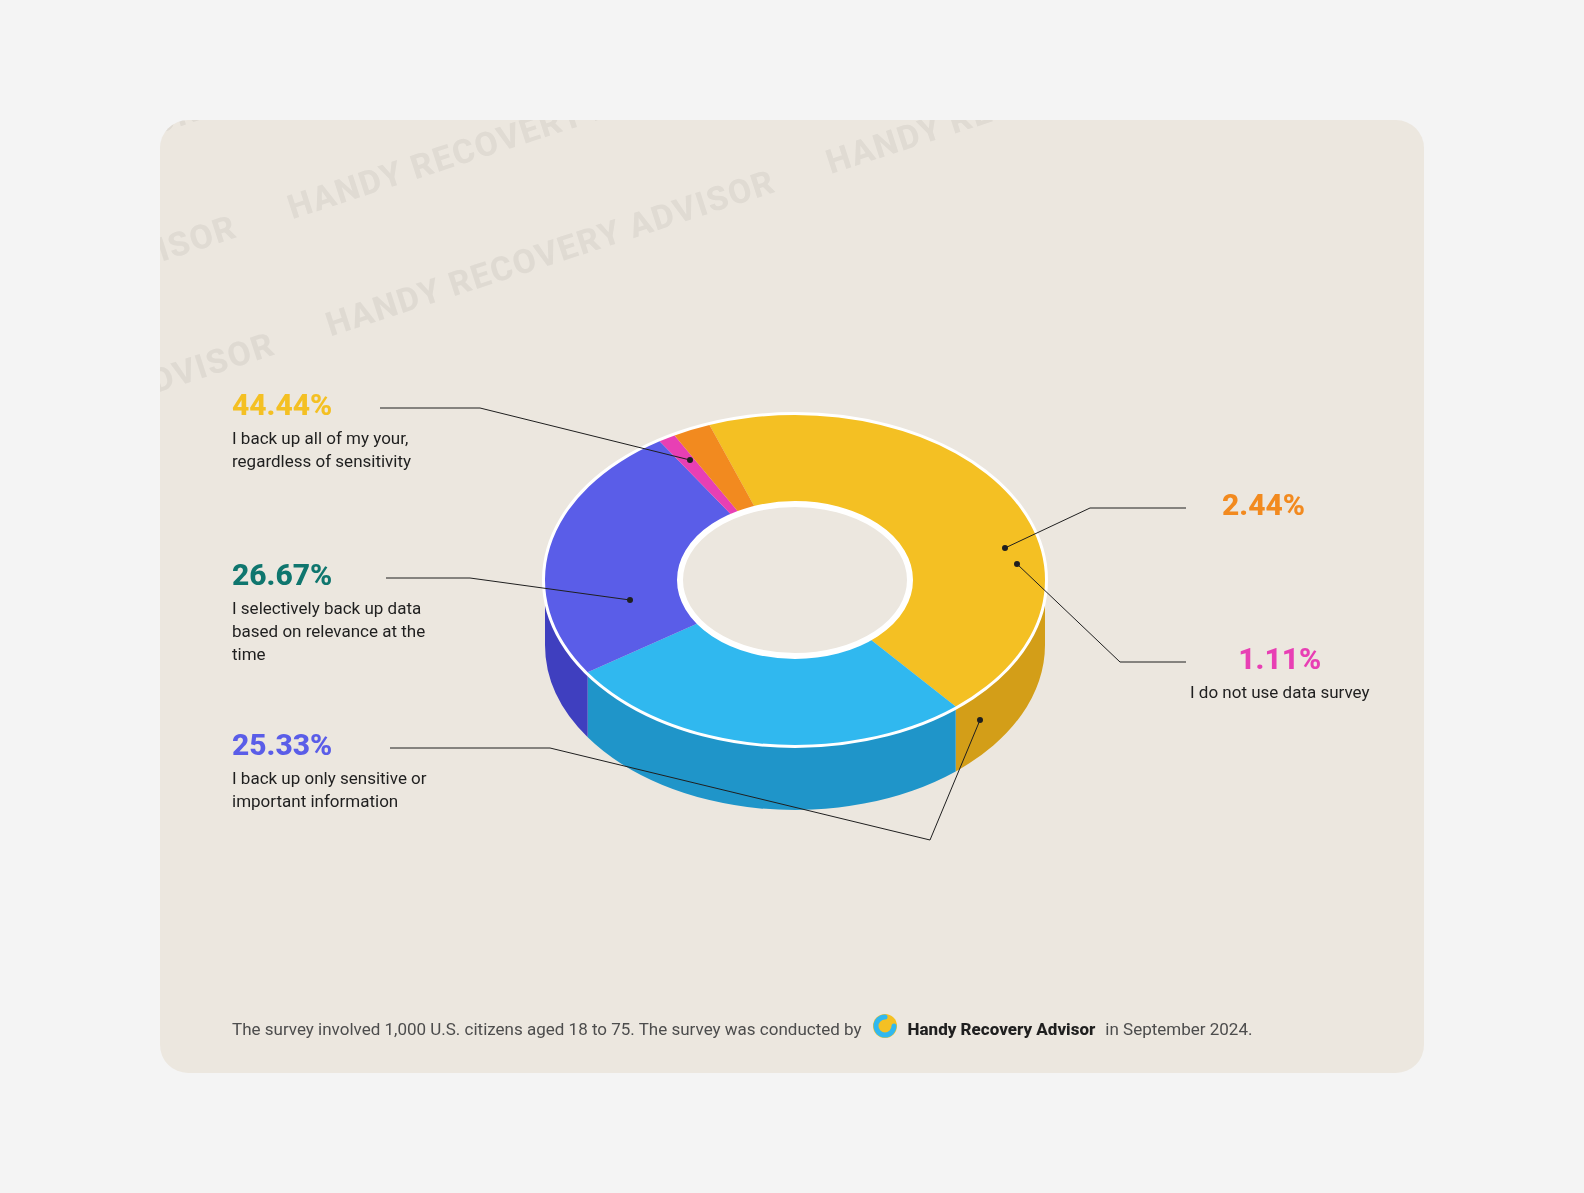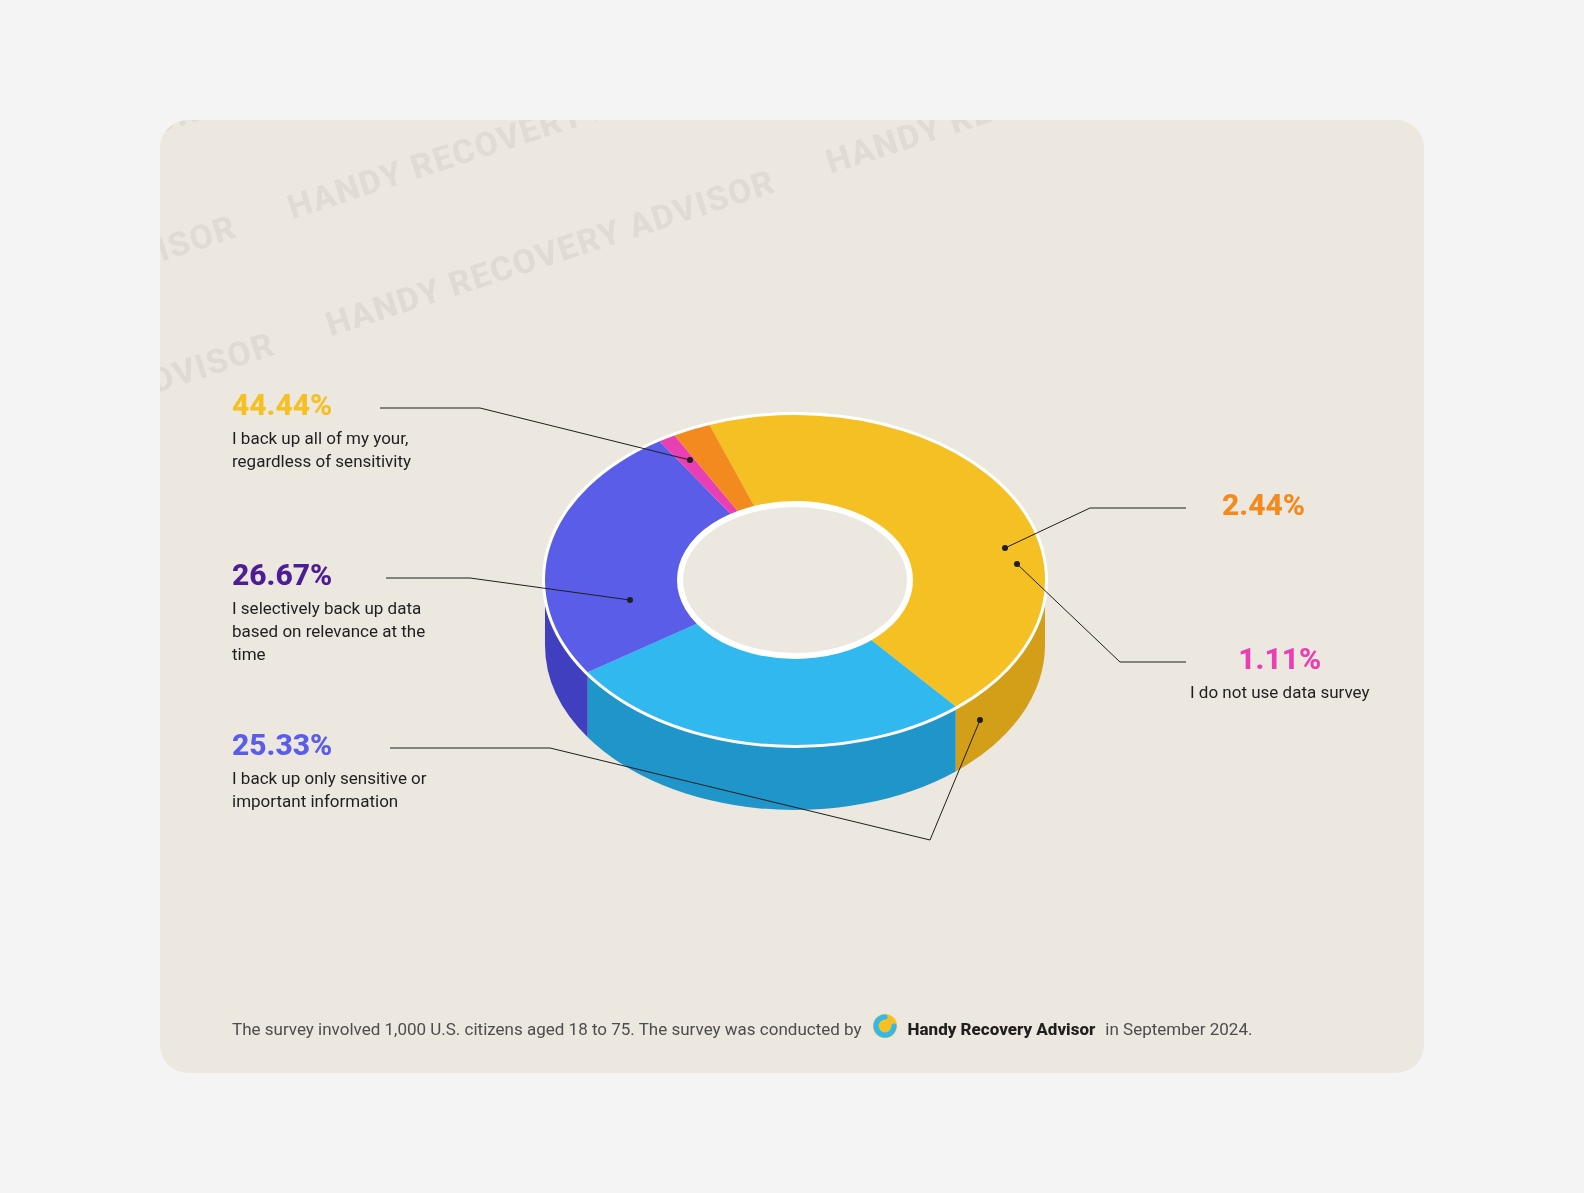--- a/index.html
+++ b/index.html
@@ -117,21 +117,21 @@
         <path d="M 159.61940442147016 115.38842398385316 A 250 165 0 0 1 194.49496416858287 104.95071757032511 L 240.6676835175481 188.67733008234956 A 115 75.9 0 0 0 224.62492603387628 193.47867503257243 Z" fill="#f28a1f"></path>
         <path d="M 165 260 a 115 75.9 0 1 0 230 0 a 115 75.9 0 1 0 -230 0 Z" fill="#ece7df" stroke="#ffffff" stroke-width="6" stroke-linejoin="round"></path>
       </svg>
   </div>
 
   <div class="lbl left" id="lbl0">
     <div class="pct" style="color: rgb(244, 192, 35);">44.44%</div>
     <div class="txt">I back up all of my your, regardless of sensitivity</div>
   </div>
   <div class="lbl left" id="lbl1">
-    <div class="pct" style="color: #4c1d95;">26.67%</div>
+    <div class="pct" style="color: #0f766e;">26.67%</div>
     <div class="txt">I selectively back up data based on relevance at the time</div>
   </div>
   <div class="lbl left" id="lbl2">
     <div class="pct" style="color: rgb(90, 93, 232);">25.33%</div>
     <div class="txt">I back up only sensitive or important information</div>
   </div>
   <div class="lbl right" id="lbl3">
     <div class="pct" style="color: rgb(242, 138, 31);">2.44%</div>
   </div>
   <div class="lbl right" id="lbl4">

